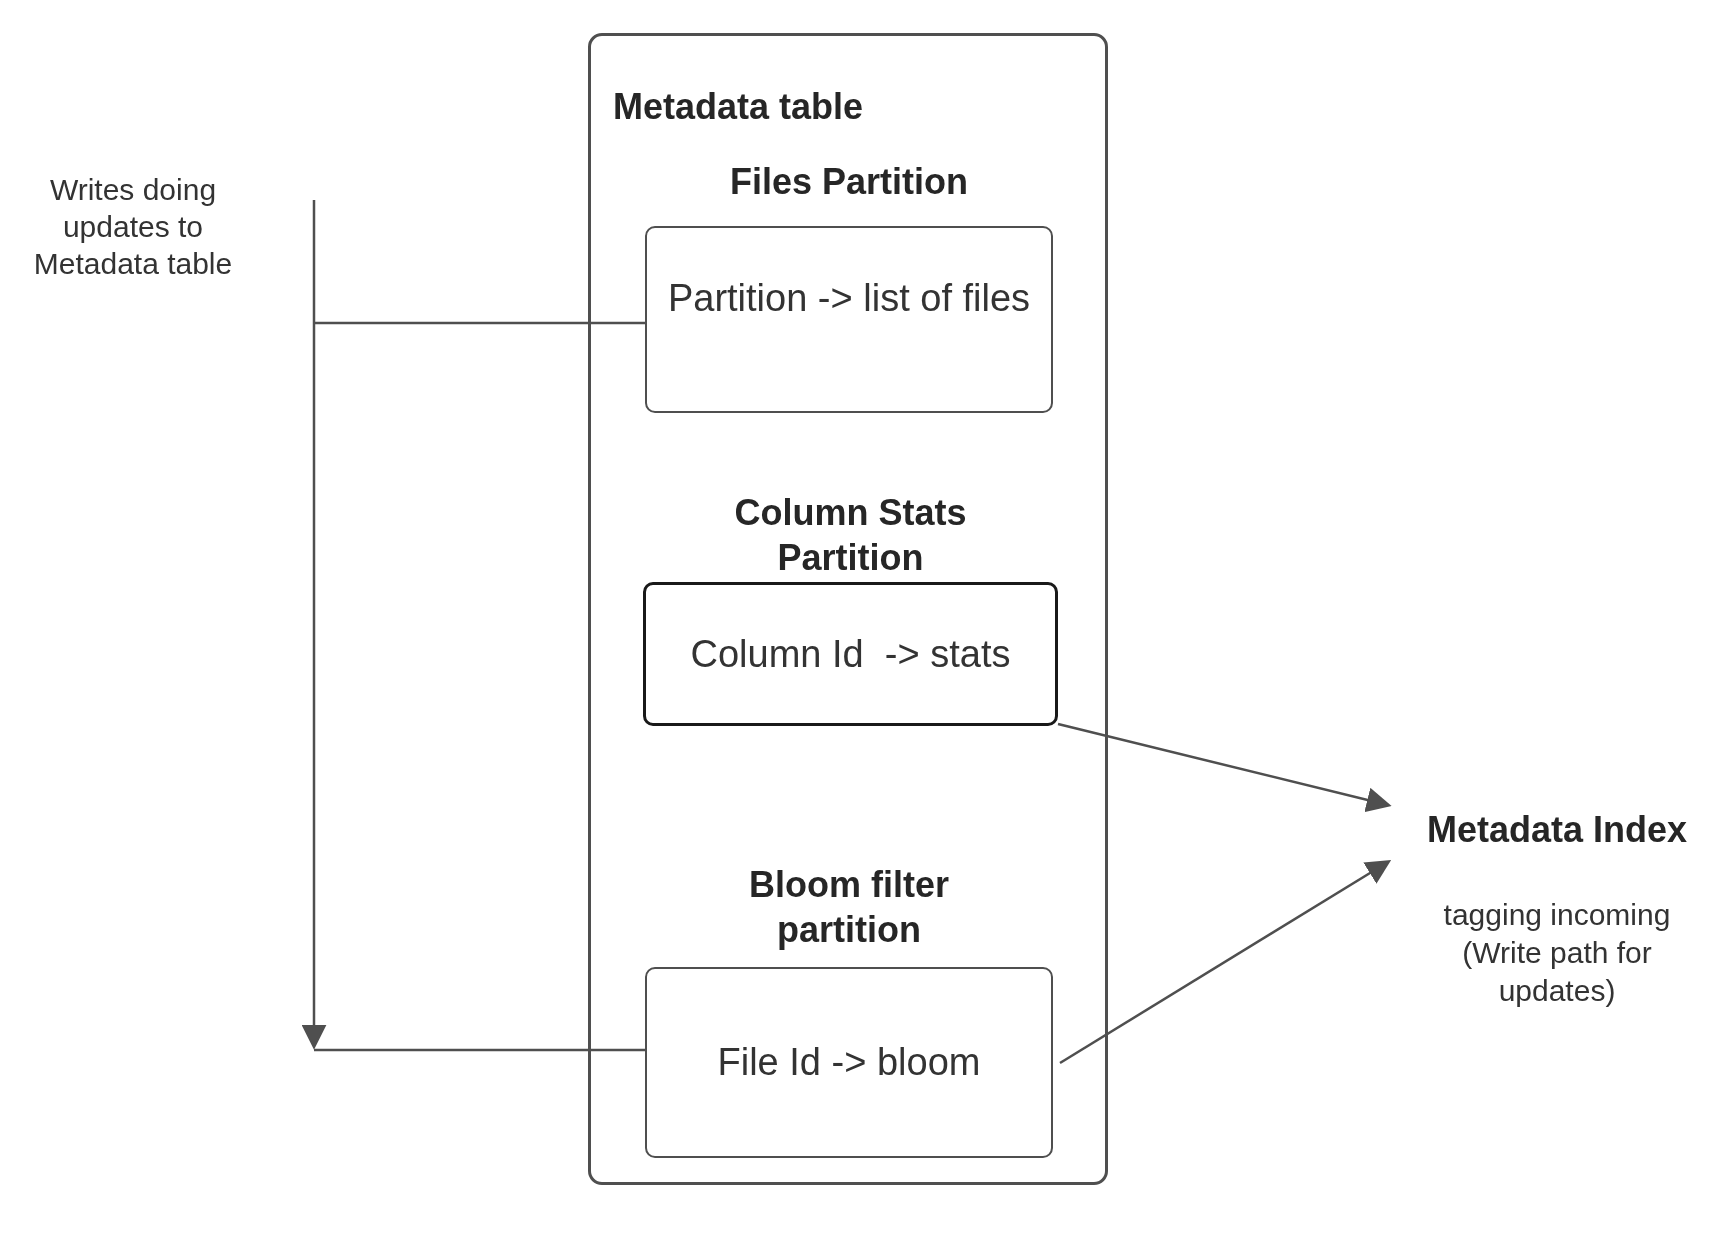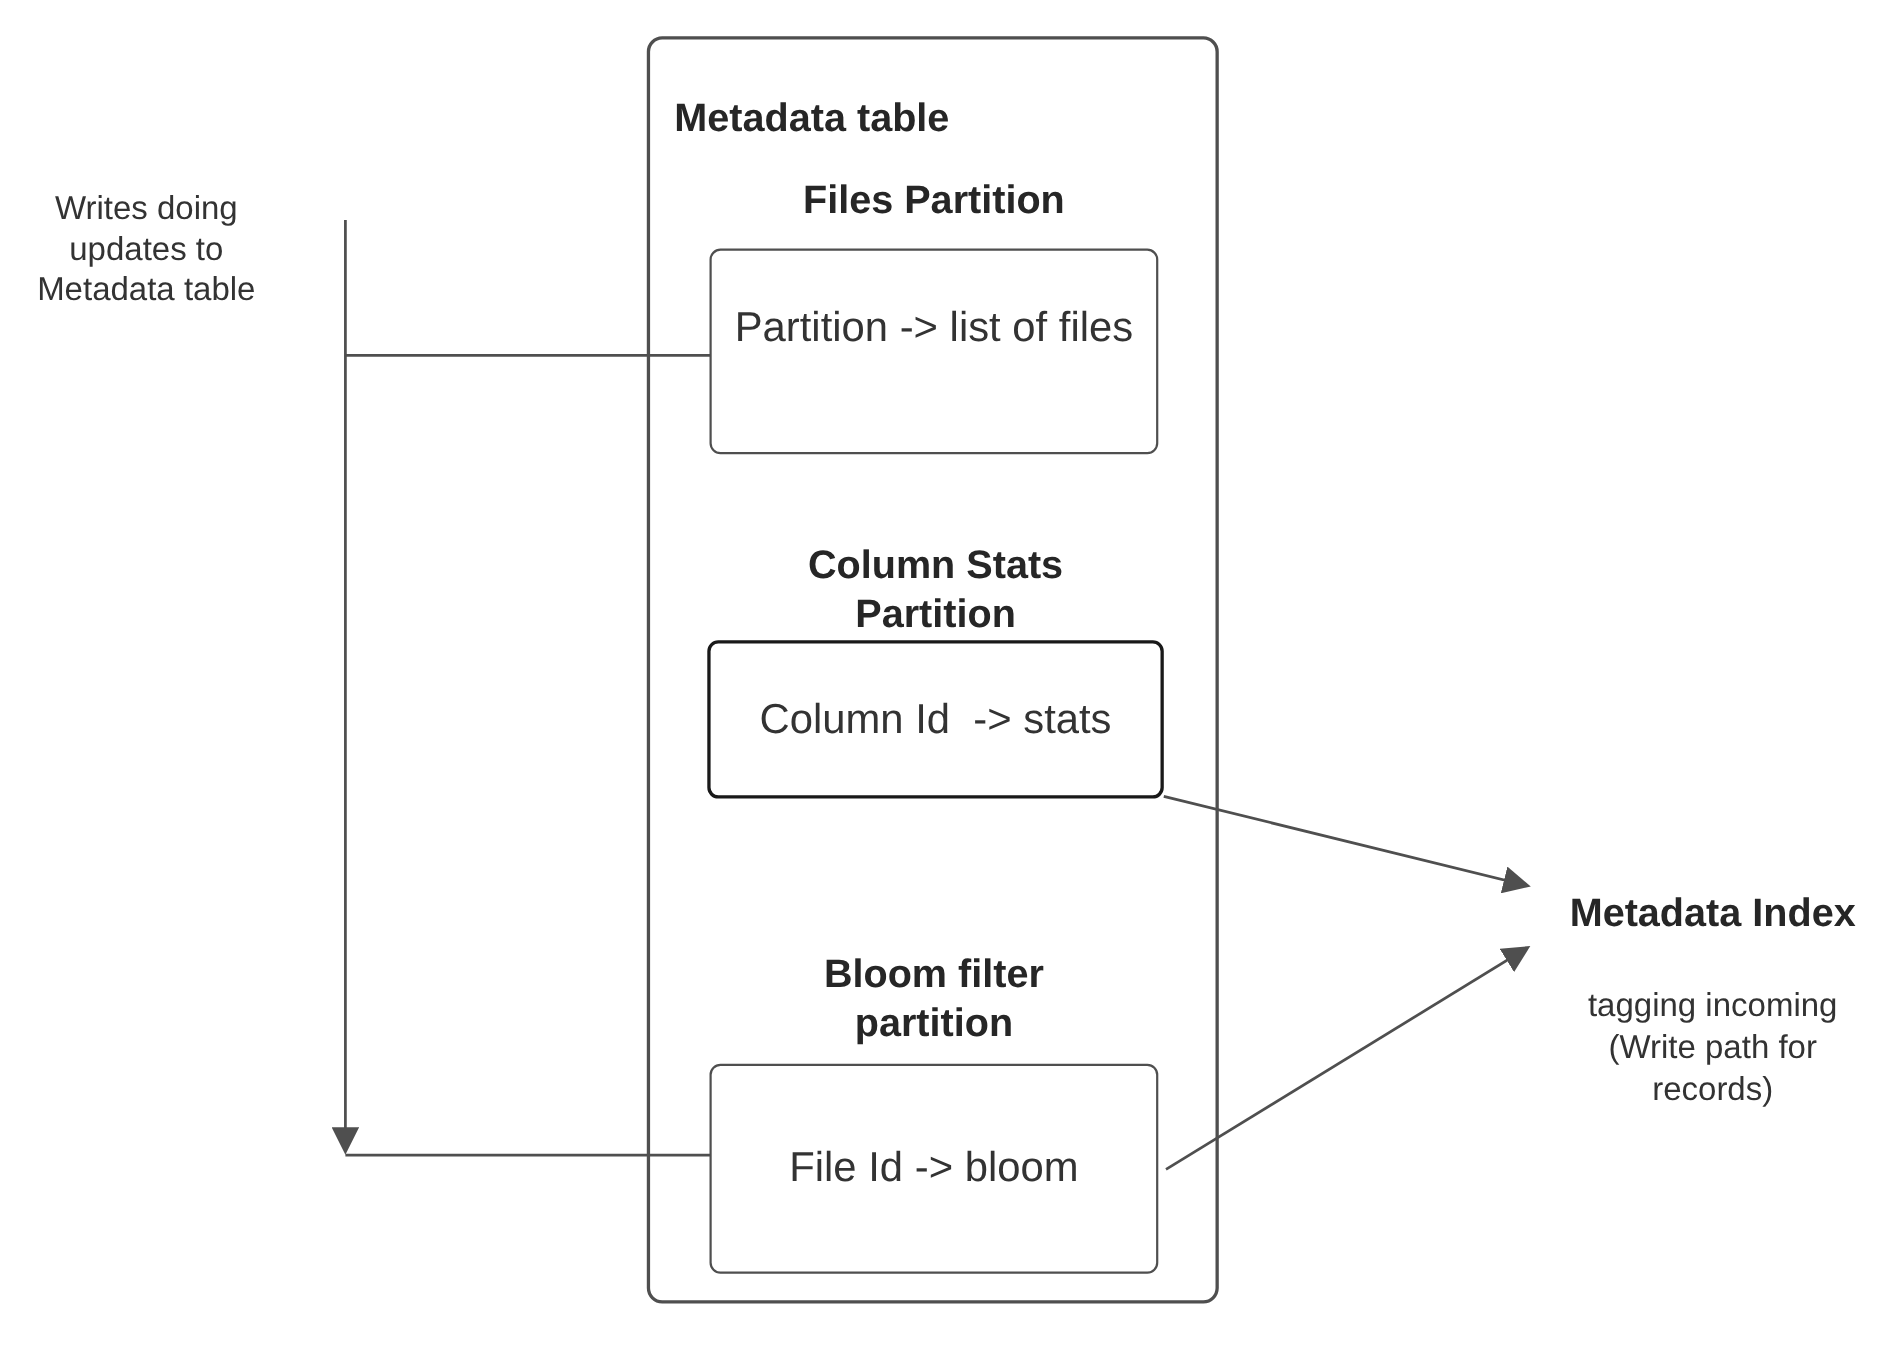--- a/index.html
+++ b/index.html
@@ -113,16 +113,16 @@
     <div>partition</div>
   </div>
   <div class="box bloom-box">
     <div class="box-text">File Id -&gt; bloom</div>
   </div>
 
   <div class="heading index-title">Metadata Index</div>
   <div class="note index-subtitle">
     <div>tagging incoming</div>
     <div>(Write path for</div>
-    <div>records)</div>
+    <div>updates)</div>
   </div>
 
 </div>
 
 </body></html>

